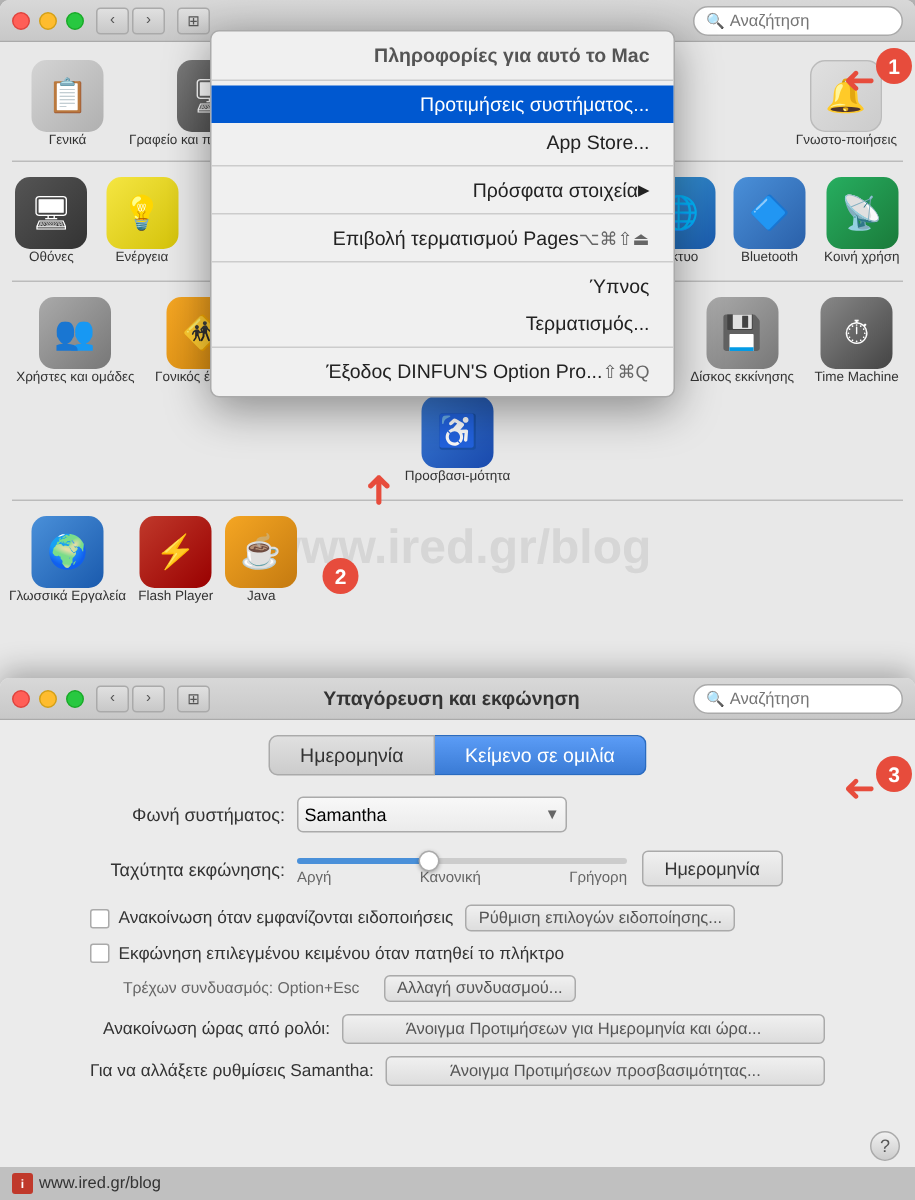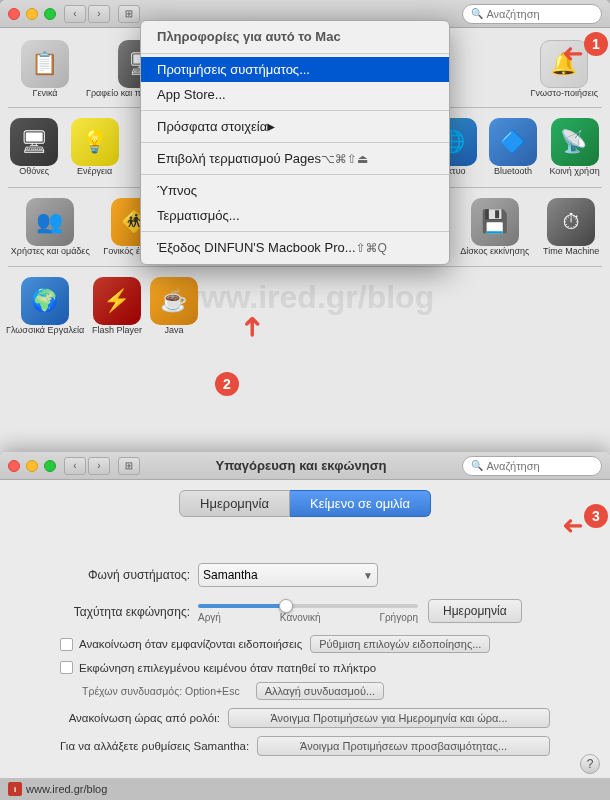--- a/index.html
+++ b/index.html
@@ -118,21 +118,21 @@
       padding: 4px 0;
     }
 
     .menu-item {
       padding: 5px 16px;
       font-size: 13px;
       color: #222;
       cursor: pointer;
       display: flex;
       align-items: center;
-      justify-content: flex-start;
+      justify-content: flex-end;
       position: relative;
     }
     .menu-item:hover, .menu-item.highlighted {
       background: #0058d0;
       color: white;
     }
     .menu-item.highlighted {
       background: #0058d0;
       color: white;
     }
@@ -208,21 +208,20 @@
     .tab-btn:last-child { border-radius: 0 6px 6px 0; border-left: none; }
     .tab-btn.active {
       background: linear-gradient(to bottom, #5b9cf6, #3a7bd5);
       color: white;
       border-color: #2a6bc0;
     }
 
     
     .form-content {
       padding: 14px 30px 10px 30px;
-      margin-top: 32px;
     }
     .form-row {
       display: flex;
       align-items: center;
       margin-bottom: 12px;
     }
     .form-label {
       font-size: 12px;
       color: #333;
       text-align: right;
@@ -485,20 +484,24 @@
       <div class="icon-wrap" style="background:linear-gradient(135deg,#e8e8e8,#ccc); border-radius:10px; font-size:22px; border:1px solid #bbb;">🗓</div>
       <div class="pref-label">Ημερομηνία και ώρα</div>
     </div>
     <div class="pref-item">
       <div class="icon-wrap" style="background:linear-gradient(135deg,#aaa,#777); border-radius:10px; font-size:22px; color:white;">💾</div>
       <div class="pref-label">Δίσκος εκκίνησης</div>
     </div>
     <div class="pref-item">
       <div class="icon-wrap" style="background:linear-gradient(135deg,#888,#444); border-radius:10px; font-size:22px; color:white;">⏱</div>
       <div class="pref-label">Time Machine</div>
+    </div>
+    <div class="pref-item">
+      <div class="icon-wrap" style="background:linear-gradient(135deg,#3a7bd5,#1a4aad); border-radius:10px; font-size:22px; color:white;">♿</div>
+      <div class="pref-label">Προσβασι-μότητα</div>
     </div>
   </div>
 
   <div class="section-divider"></div>
 
   <div style="position:relative; background:#e8e8e8; padding:4px 4px; min-height:80px;">
 
     <div class="watermark" style="top:10px; font-size:32px; color:rgba(160,160,160,0.25); position:absolute; left:0; right:0; text-align:center; z-index:1; pointer-events:none;">
       www.ired.gr/blog
     </div>
@@ -542,21 +545,21 @@
     </div>
     <div class="menu-separator"></div>
     <div class="menu-item">
       <span>Ύπνος</span>
     </div>
     <div class="menu-item">
       <span>Τερματισμός...</span>
     </div>
     <div class="menu-separator"></div>
     <div class="menu-item">
-      <span>Έξοδος DINFUN'S Macbook Pro...</span>
+      <span>Έξοδος DINFUN'S Option Pro...</span>
       <span class="menu-shortcut">⇧⌘Q</span>
     </div>
   </div>
 
   <div class="circle-badge" style="top:32px; right:2px;">1</div>
   <div style="position:absolute; top:38px; right:26px; z-index:300; color:#e74c3c; font-size:26px; transform:scaleX(-1);">➜</div>
 </div>
 
 <div class="circle-badge" style="top:372px; left:215px;">2</div>
 <div style="position:absolute; top:310px; left:240px; z-index:300; color:#e74c3c; font-size:28px; transform:rotate(-90deg);">➜</div>

